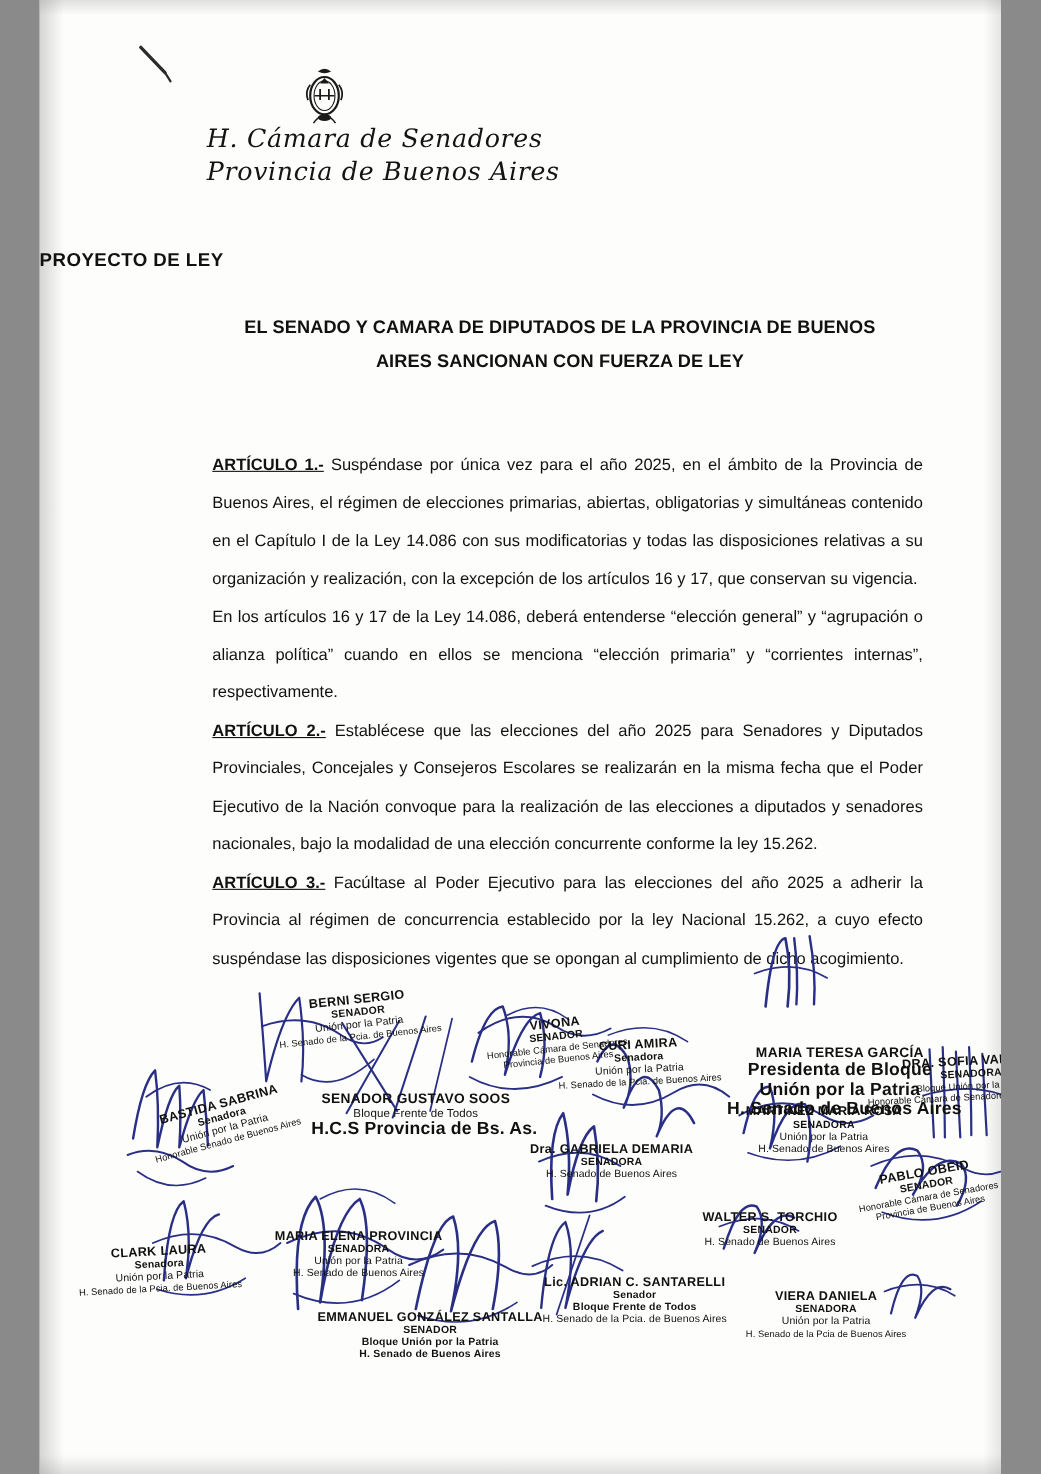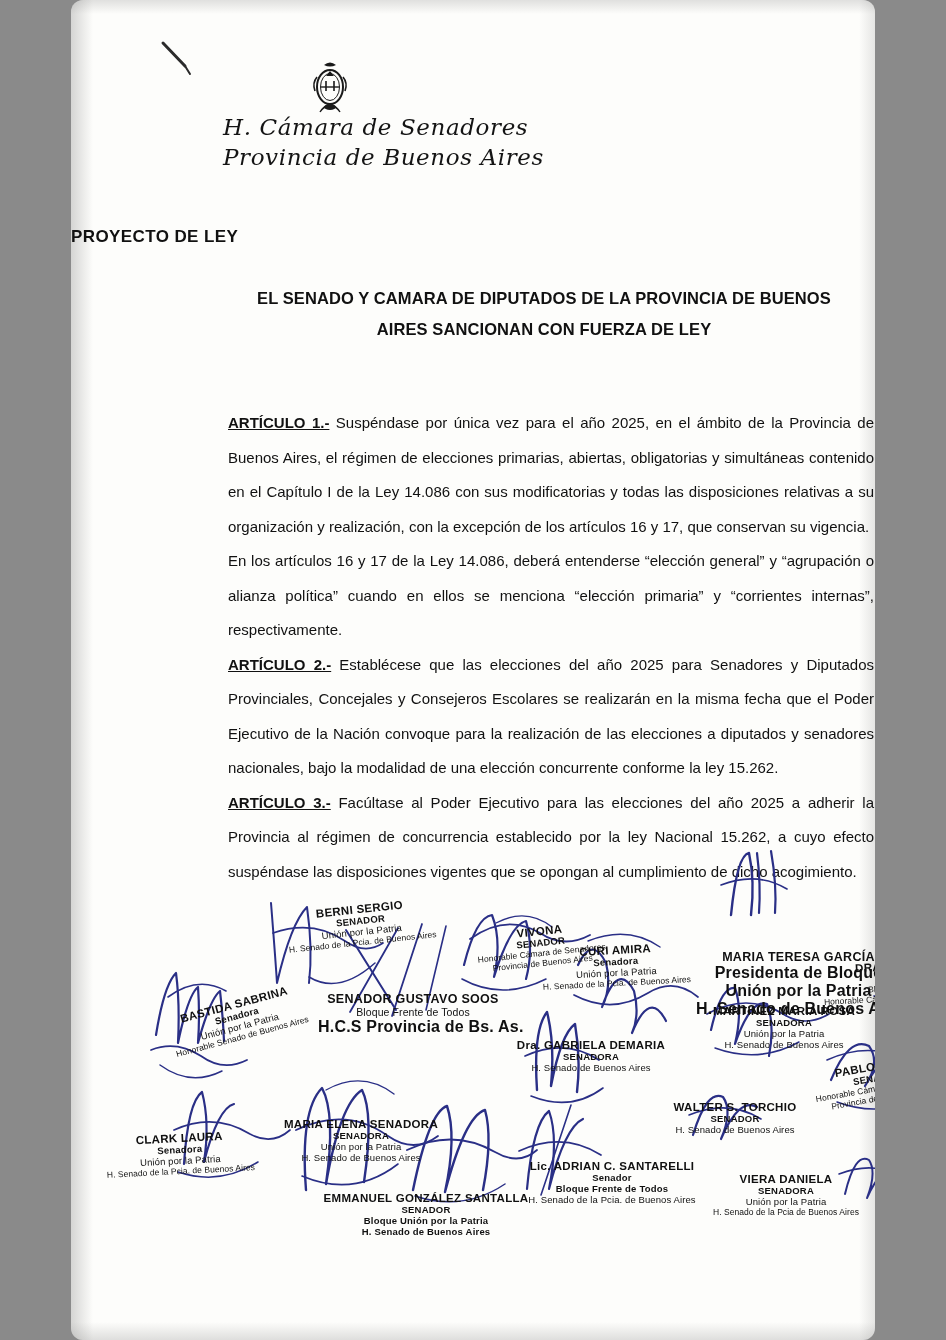--- a/index.html
+++ b/index.html
@@ -3,28 +3,27 @@
 <meta charset="utf-8">
 <title>Proyecto de Ley - H. Cámara de Senadores</title>
 <style>
   html, body {
     margin: 0;
     padding: 0;
     background: #8a8a8a;
   }
   .page {
     position: relative;
-    width: 804px;
+    width: 874px;
     height: 1340px;
     margin: 0 auto;
     background: #fdfdfb;
     overflow: hidden;
     font-family: "Liberation Sans", sans-serif;
     color: #111;
-    border-radius: 12px;
   }
   
   .scan-edge-left {
     position: absolute; left: 0; top: 0; width: 22px; height: 100%;
     background: linear-gradient(to right, rgba(120,120,120,0.30), rgba(255,255,255,0));
     pointer-events: none;
   }
   .scan-edge-top {
     position: absolute; left: 0; top: 0; width: 100%; height: 14px;
     background: linear-gradient(to bottom, rgba(120,120,120,0.22), rgba(255,255,255,0));
@@ -380,21 +379,21 @@
     </div>
 
     <div class="sig small" style="left:14px;top:1132px;width:190px;transform:rotate(-3deg)">
       <div class="nm">CLARK LAURA</div>
       <div class="rl">Senadora</div>
       <div class="bl">Unión por la Patria</div>
       <div class="hs">H. Senado de la Pcia. de Buenos Aires</div>
     </div>
 
     <div class="sig small" style="left:185px;top:1118px;width:210px">
-      <div class="nm">MARIA ELENA SENADORA</div>
+      <div class="nm">MARIA ELENA PROVINCIA</div>
       <div class="rl">SENADORA</div>
       <div class="bl">Unión por la Patria</div>
       <div class="bl">H. Senado de Buenos Aires</div>
     </div>
 
     <div class="sig small" style="left:240px;top:1192px;width:230px">
       <div class="nm">EMMANUEL GONZÁLEZ SANTALLA</div>
       <div class="rl">SENADOR</div>
       <div class="rl">Bloque Unión por la Patria</div>
       <div class="rl">H. Senado de Buenos Aires</div>

